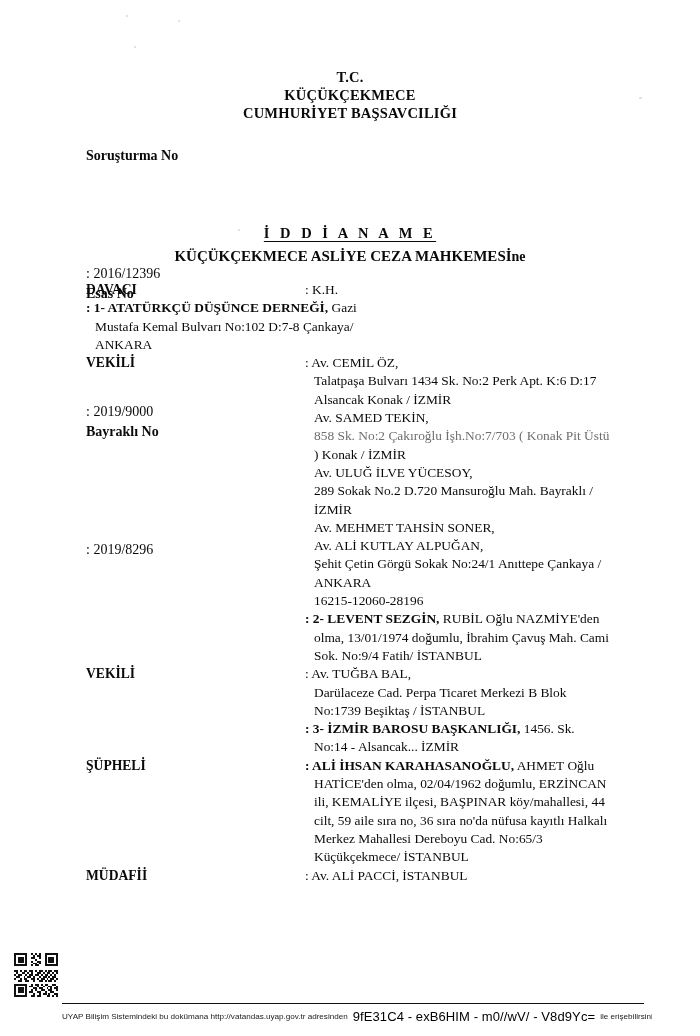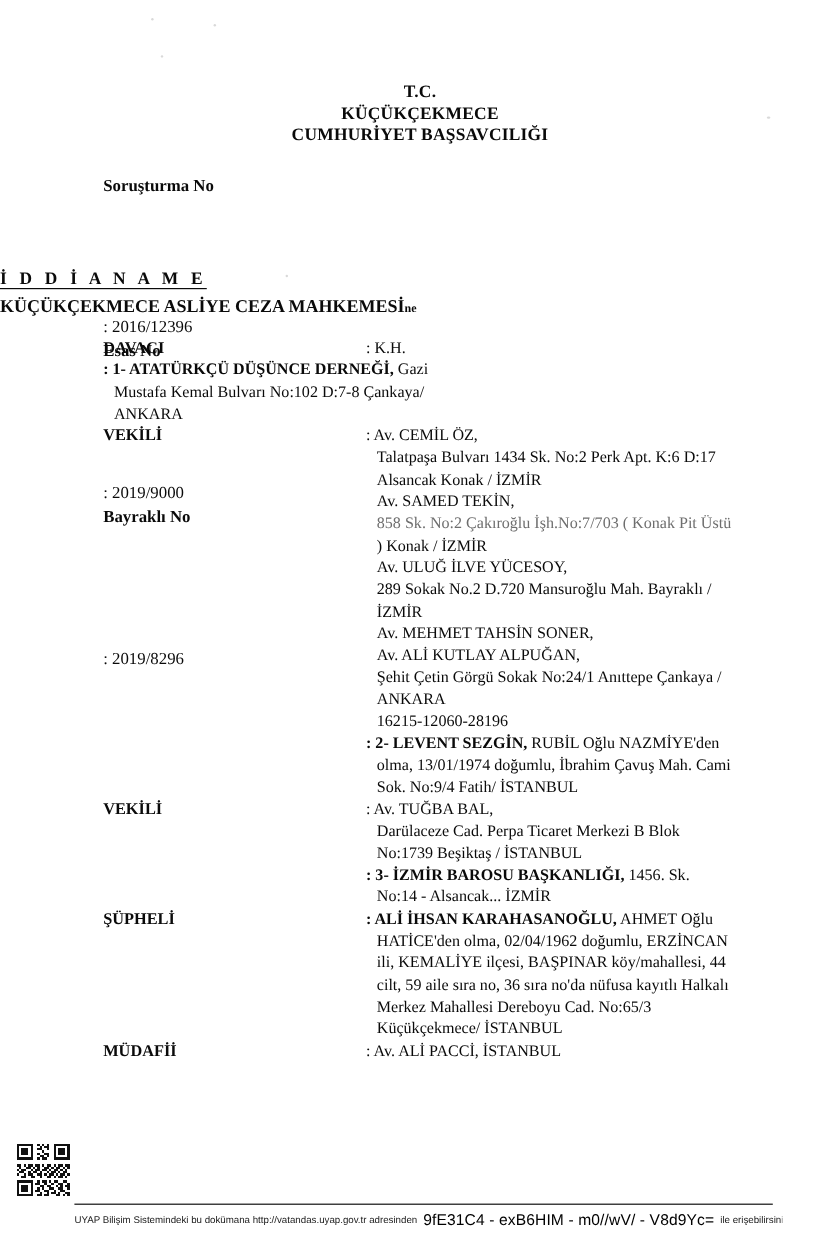--- a/index.html
+++ b/index.html
@@ -56,38 +56,38 @@
   .case-value {
     font-weight: normal;
   }
 
   
   .title-block {
     position: absolute;
     top: 222px;
     left: 0;
     width: 700px;
-    text-align: left;
+    text-align: center;
     line-height: 21px;
   }
   .title-main {
     font-weight: bold;
     font-size: 14.5px;
     letter-spacing: 3.5px;
     text-decoration: underline;
     text-underline-offset: 3px;
   }
   .title-sub {
     font-weight: bold;
     font-size: 15px;
     display: block;
     margin-top: 2px;
   }
   .title-sub .suffix {
-    font-size: 10px;
+    font-size: 14px;
   }
 
   
   .parties {
     position: absolute;
     top: 281px;
     left: 86px;
     width: 574px;
     font-size: 13.4px;
   }

